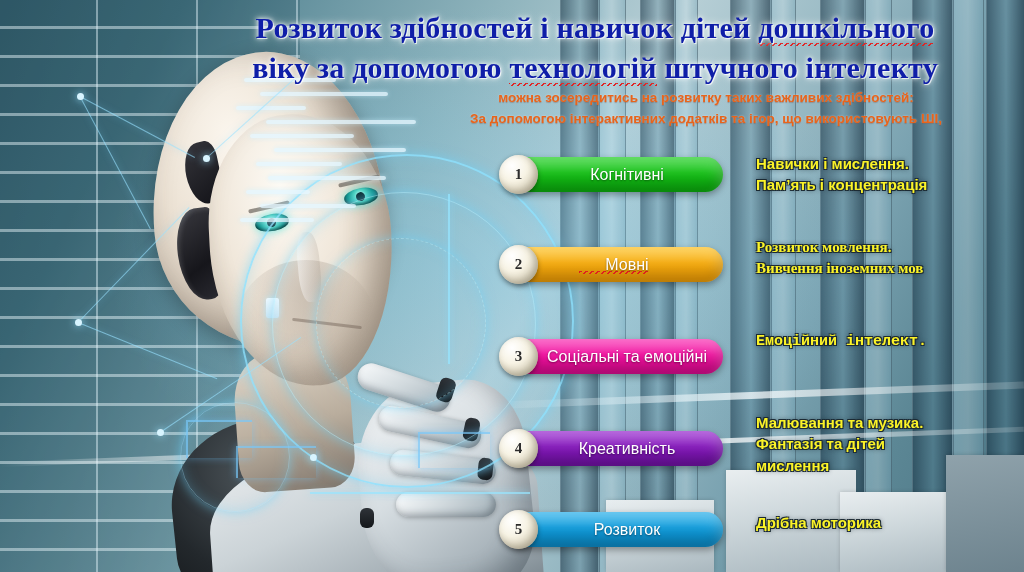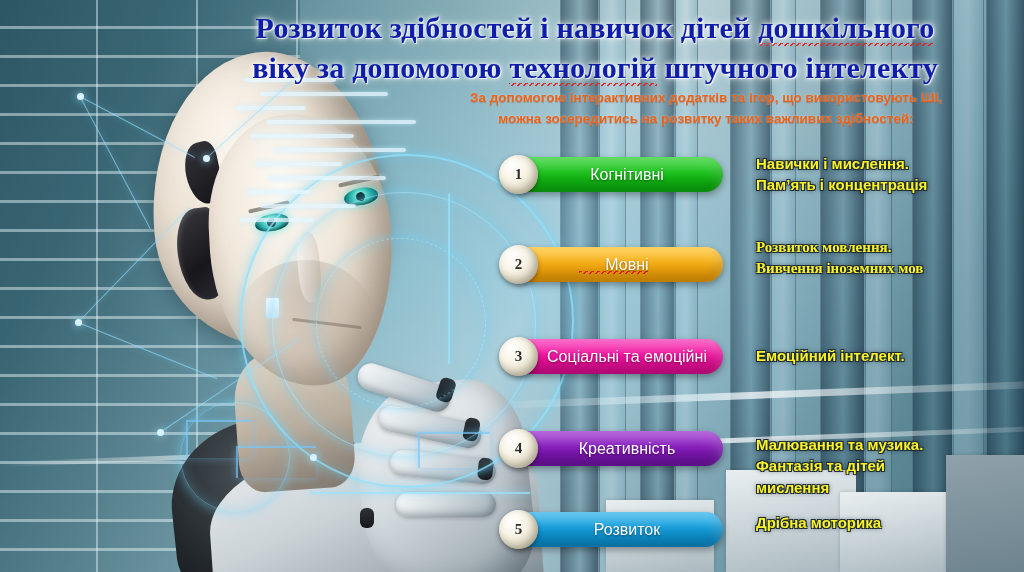--- a/index.html
+++ b/index.html
@@ -218,22 +218,22 @@
   .desc{
     position:absolute;left:756px;width:268px;
     font-weight:bold;font-size:15px;line-height:1.42;
     color:#fbf328;
     text-shadow:
       -1px -1px 0 #1c2a33, 1px -1px 0 #1c2a33, -1px 1px 0 #1c2a33, 1px 1px 0 #1c2a33,
       0 0 5px rgba(10,22,30,.8);
   }
   .d1{top:153px;}
   .d2{top:237px;font-family:Liberation Serif, serif;}
-  .d3{top:345px;}
-  .d4{top:434px;}
+  .d3{top:331px;font-family:Liberation Mono, monospace;}
+  .d4{top:412px;}
   .d5{top:512px;}
 </style>
 </head>
 <body>
 
 <div id="slide">
 
   <div class="bg-base"></div>
   <div class="bg-blinds2"></div>
   <div class="bg-blinds"></div>
@@ -333,22 +333,22 @@
   <div id="title">
     <div>
       <span>Розвиток здібностей і навичок дітей </span><span class="sq">дошкільного</span>
     </div>
     <div>
       <span>віку за допомогою </span><span class="sq">технологій</span><span> штучного інтелекту</span>
     </div>
   </div>
 
   <div id="subtitle">
+    <div>можна  зосередитись на розвитку  таких важливих здібностей:</div>
     <div>За допомогою інтерактивних додатків та ігор, що використовують ШІ,</div>
-    <div>можна  зосередитись на розвитку  таких важливих здібностей:</div>
   </div>
 
   <div class="pill p1">
     <div class="badge">1</div>
     <span class="label">Когнітивні</span>
   </div>
   <div class="pill p2">
     <div class="badge">2</div>
     <span class="label sq2">Мовні</span>
   </div>

